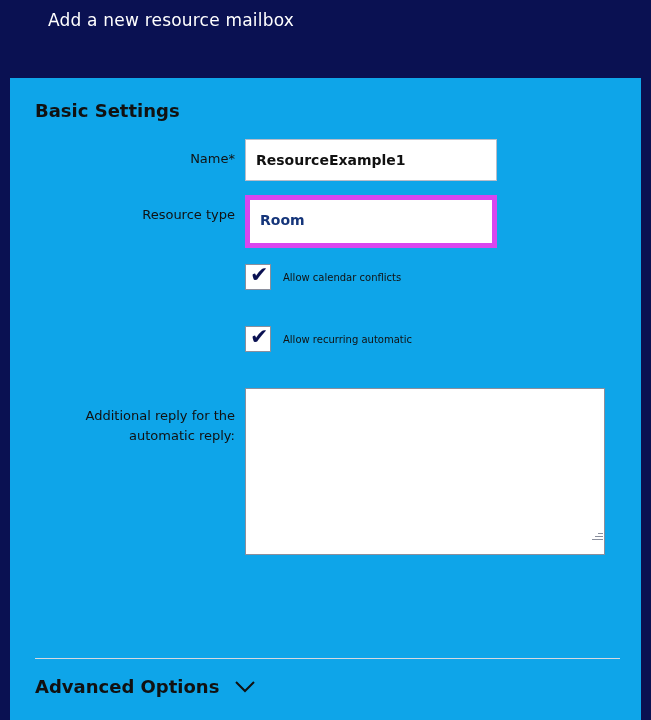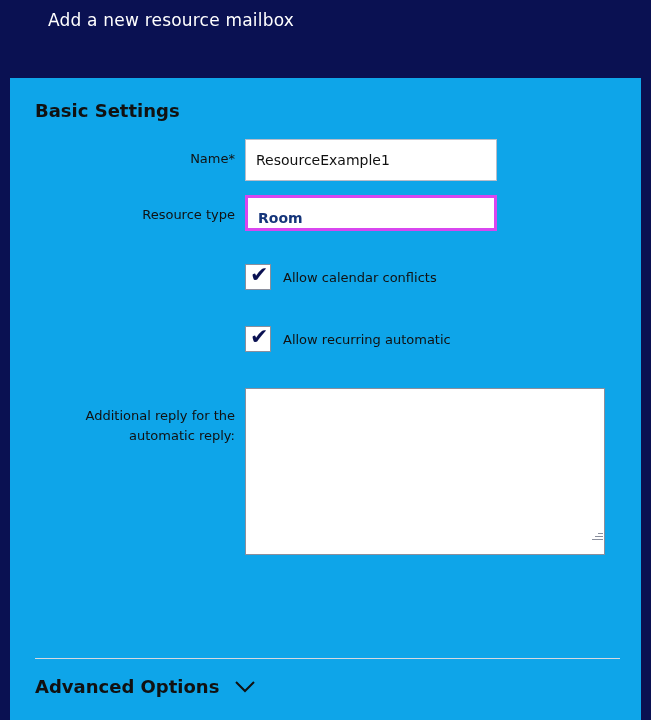--- a/index.html
+++ b/index.html
@@ -82,28 +82,29 @@
     height: 42px;
     box-sizing: border-box;
     border: 1px solid #b9bdc9;
     background: #ffffff;
     font-family: "DejaVu Sans", sans-serif;
     font-size: 14px;
     color: #111111;
     padding: 0 10px;
     line-height: 40px;
     outline: none;
+    font-weight: bold;
   }
   .select-box {
     position: absolute;
     left: 235px;
     width: 252px;
-    height: 36px;
-    box-sizing: border-box;
-    border: 3px solid #d946ef;
+    height: 53px;
+    box-sizing: border-box;
+    border: 5px solid #d946ef;
     background: #ffffff;
     color: #15357a;
     font-size: 14px;
     font-weight: bold;
     padding: 0 10px;
     line-height: 40px;
     font-family: "DejaVu Sans", sans-serif;
   }
   .checkrow {
     position: absolute;
@@ -124,21 +125,21 @@
   .checkbox .tick {
     position: absolute;
     left: 4px;
     top: -3px;
     font-size: 22px;
     font-weight: bold;
     color: #0a1152;
     line-height: 26px;
   }
   .check-label {
-    font-size: 13px;
+    font-size: 10px;
     color: #111111;
   }
   .textarea-label {
     position: absolute;
     left: 0;
     width: 225px;
     text-align: right;
     font-size: 13px;
     color: #111111;
     line-height: 20px;

